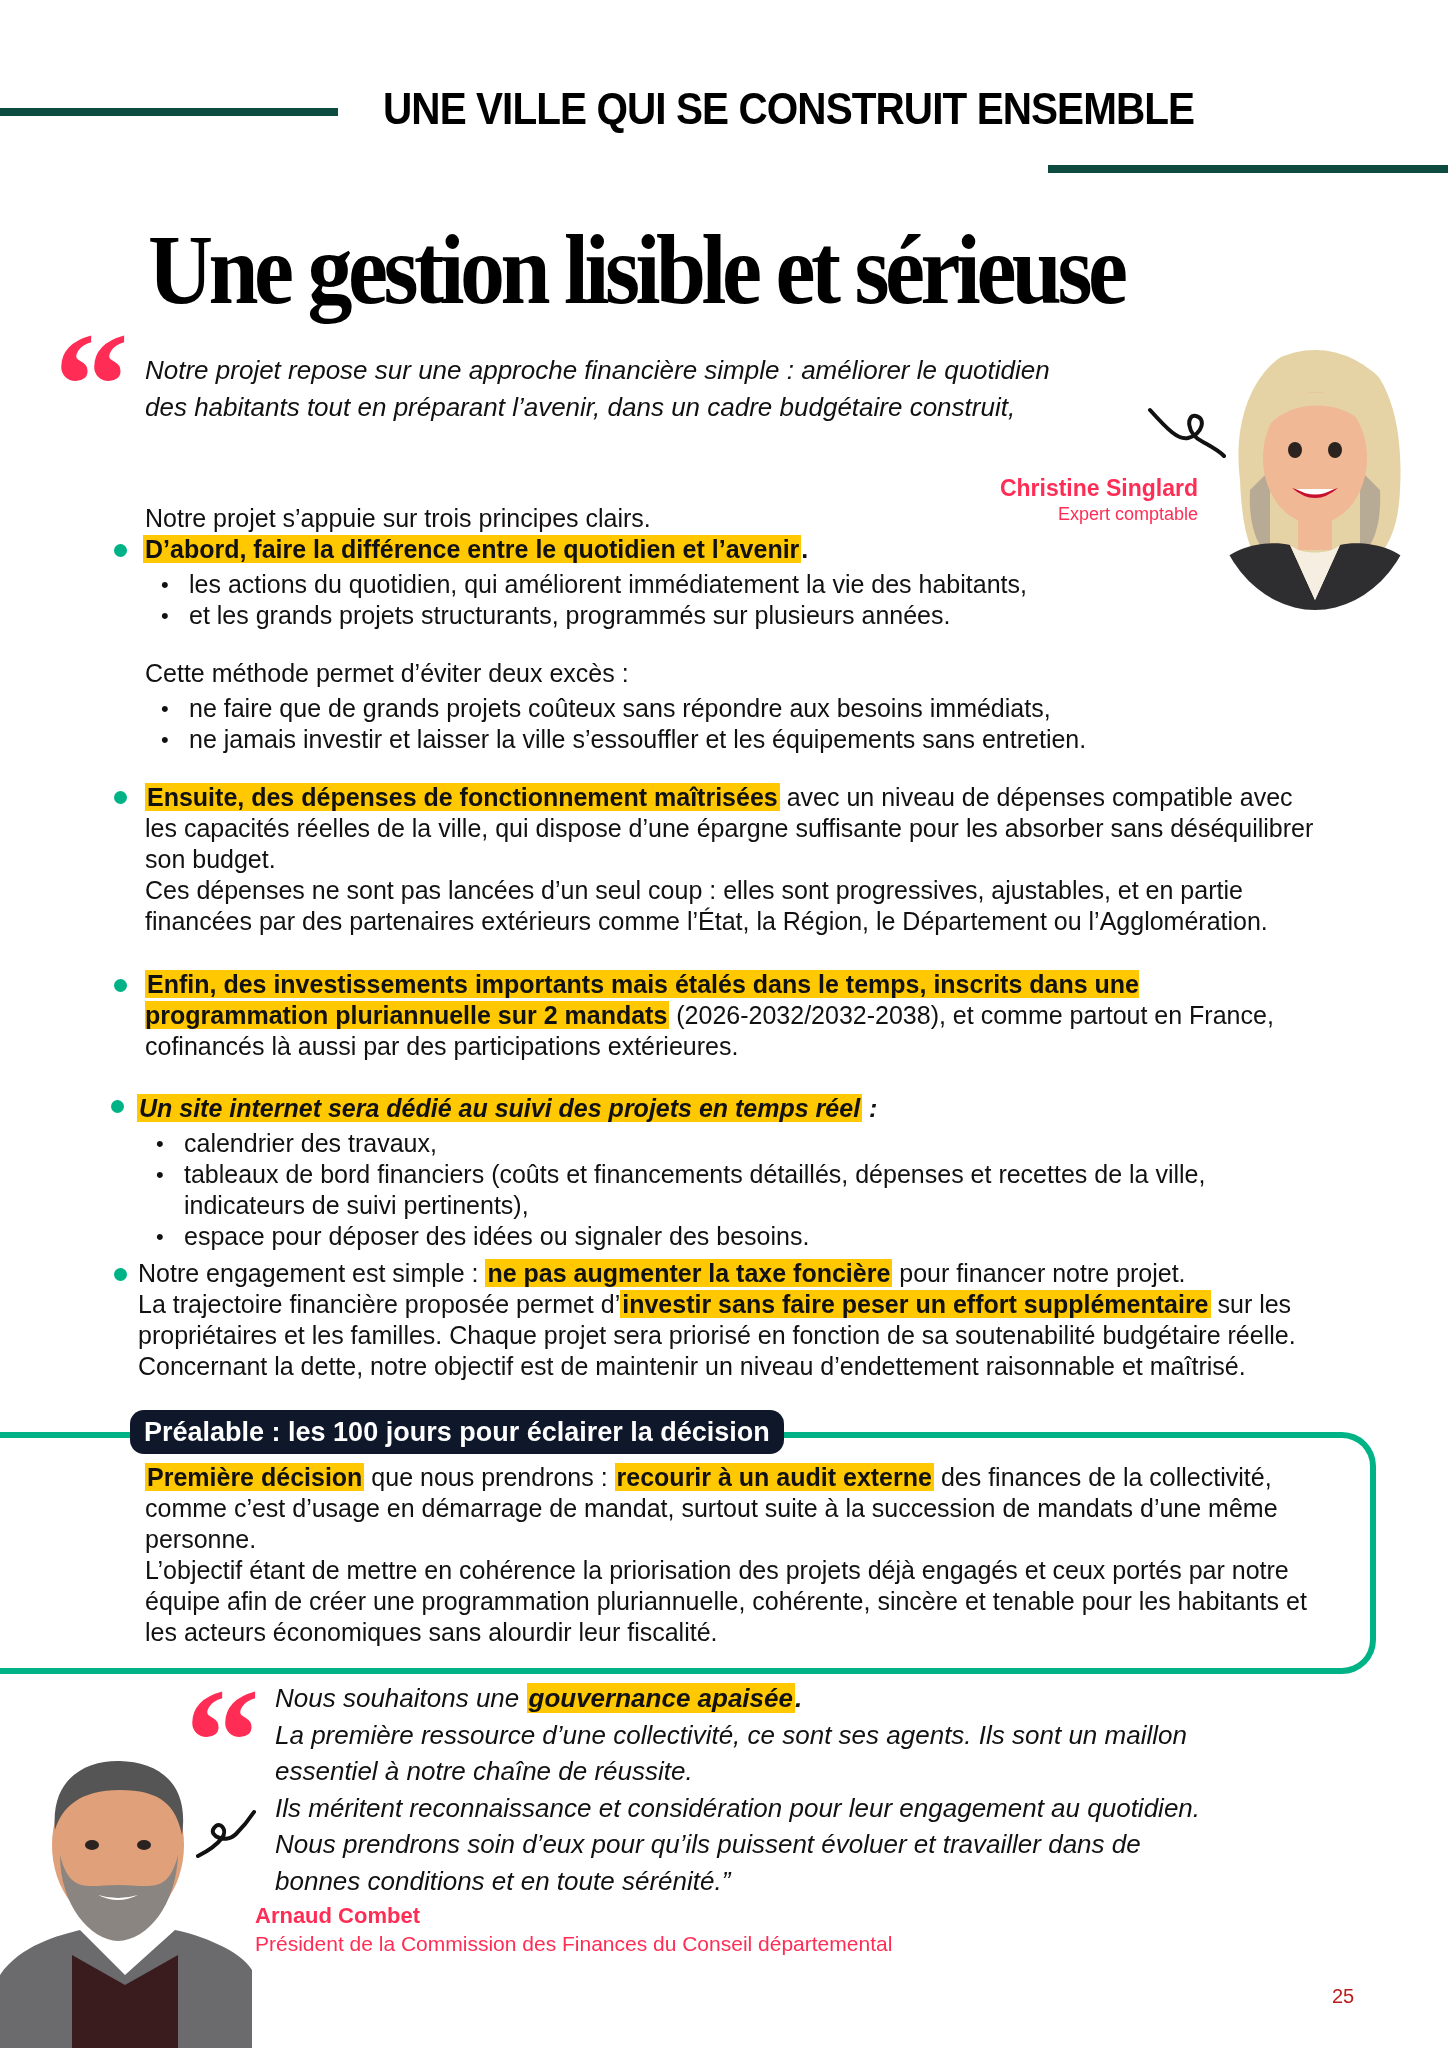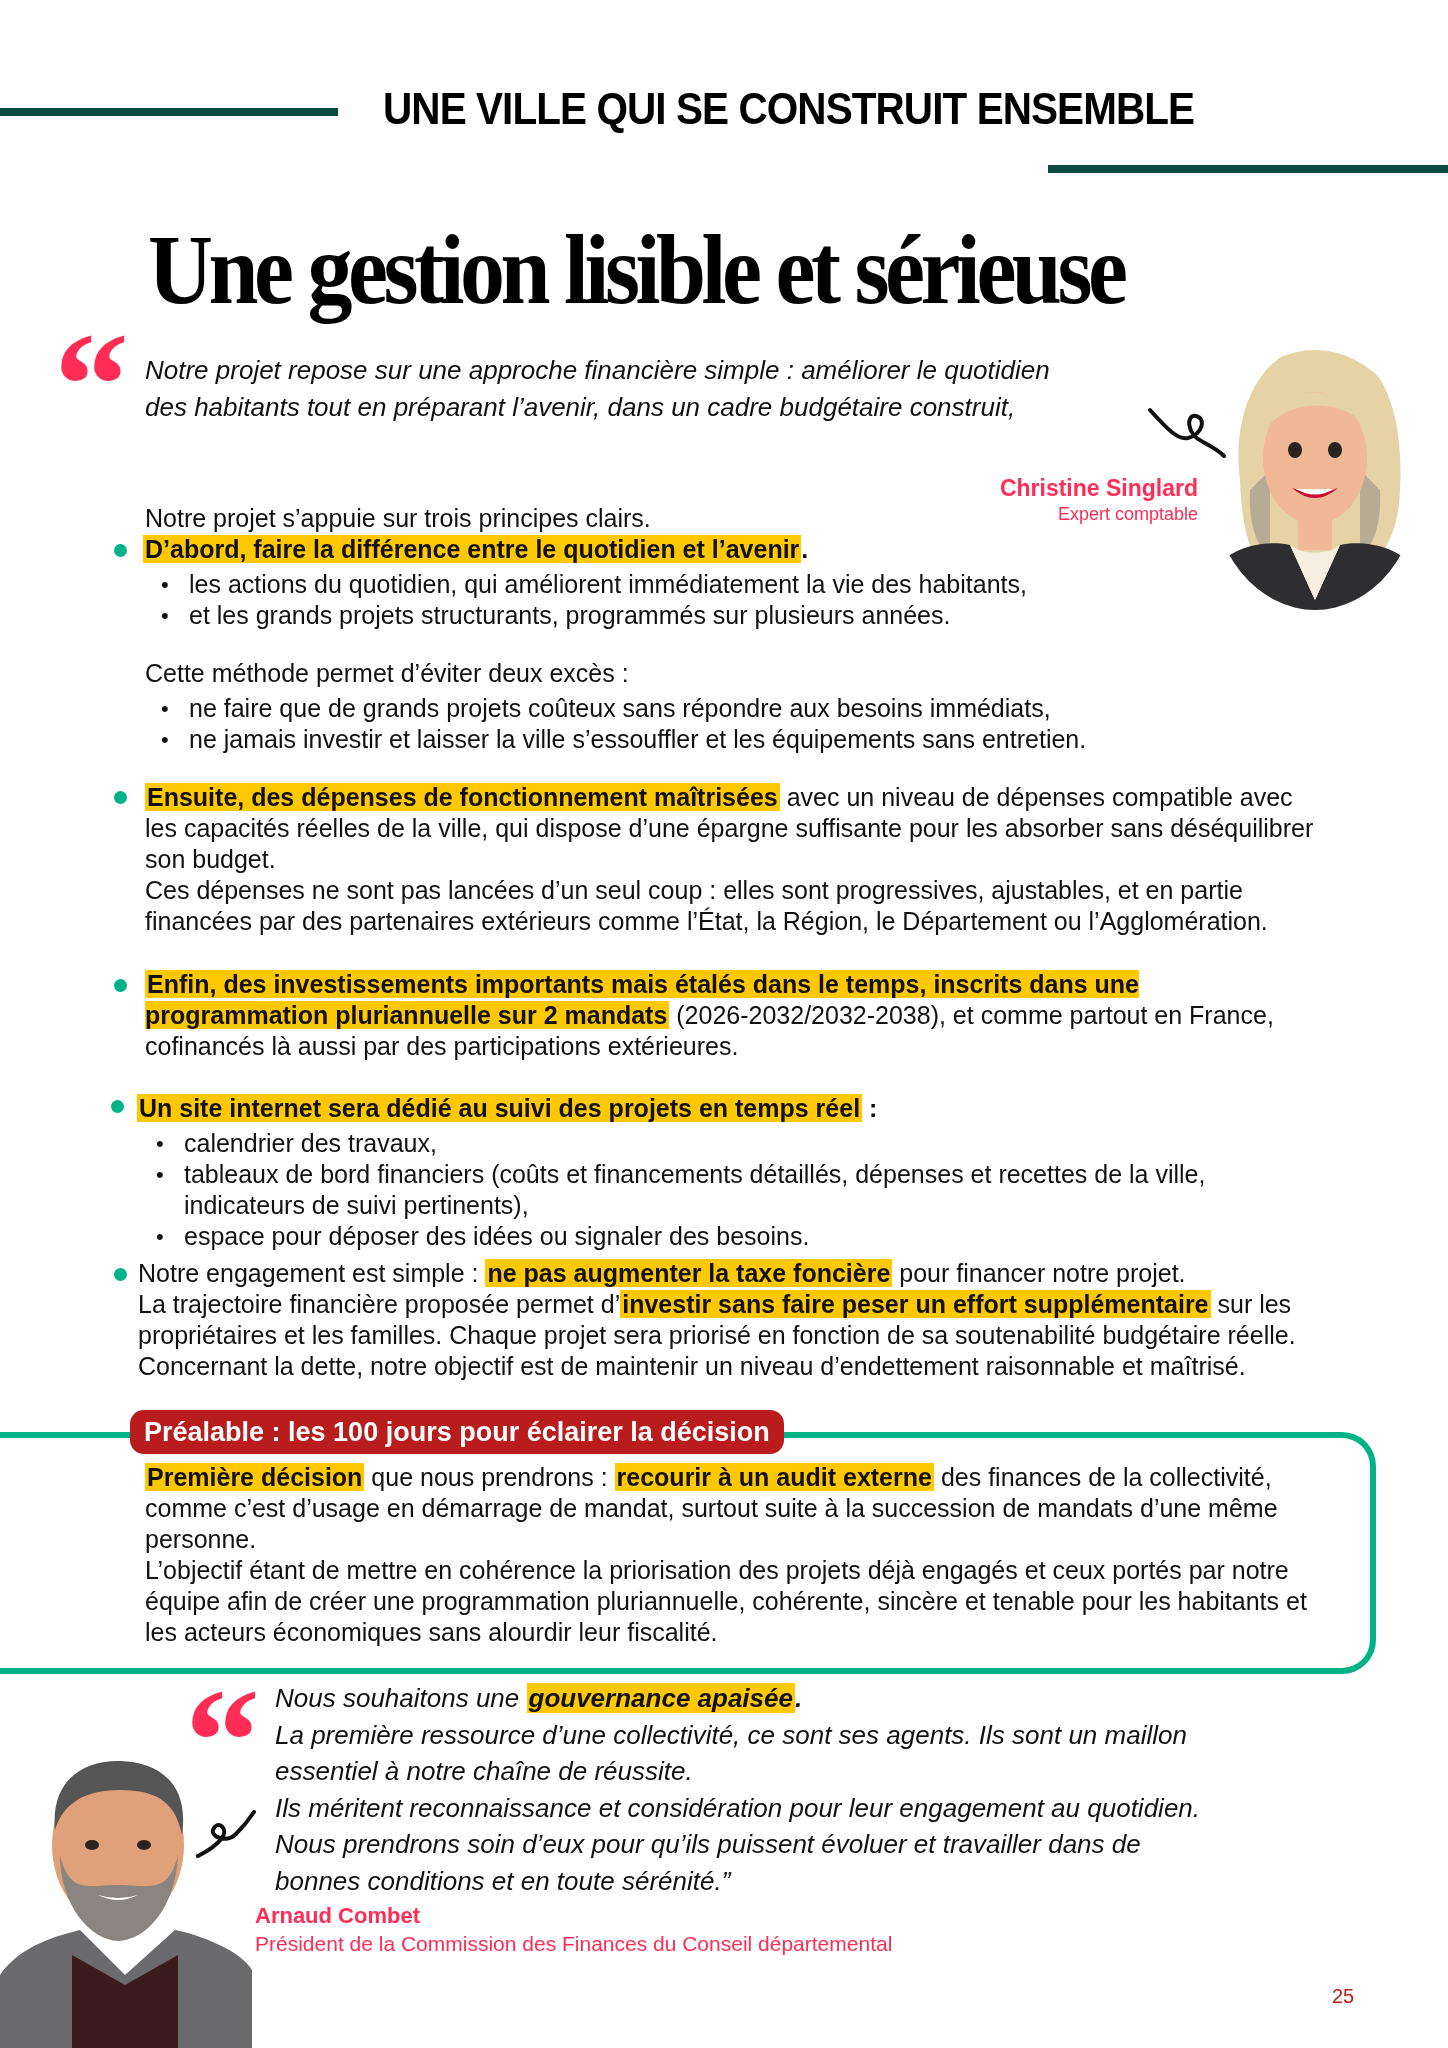--- a/index.html
+++ b/index.html
@@ -36,21 +36,21 @@
   ul.sub li { position: relative; padding-left: 40px; }
   ul.sub li::before {
     content: "•"; position: absolute; left: 12px; top: 0; font-size: 22px;
   }
   .prealable-box {
     position: absolute; left: -10px; top: 1432px; width: 1380px; height: 230px;
     border: 6px solid #00b386; border-left: none; border-radius: 0 34px 34px 0;
   }
   .prealable-tab {
     position: absolute; left: 130px; top: 1410px; height: 44px;
-    background: #b91c1c; color: #fff; font-weight: 700; font-size: 27px;
+    background: #0f172a; color: #fff; font-weight: 700; font-size: 27px;
     line-height: 44px; padding: 0 14px; border-radius: 14px;
   }
   .avatar { position: absolute; overflow: hidden; }
   .page-number { font-size: 20px; color: #b91c1c; text-align: center; }
 </style>
 </head>
 <body>
 
 <div class="abs bar" style="left:0; top:108px; width:338px;"></div>
 <div class="abs kicker" style="left:383px; top:84px;">UNE VILLE QUI SE CONSTRUIT ENSEMBLE</div>
@@ -112,21 +112,21 @@
   <span class="hl">Ensuite, des dépenses de fonctionnement maîtrisées</span><span> avec un niveau de dépenses compatible avec les capacités réelles de la ville, qui dispose d’une épargne suffisante pour les absorber sans déséquilibrer son budget.</span><br>
   <span>Ces dépenses ne sont pas lancées d’un seul coup : elles sont progressives, ajustables, et en partie financées par des partenaires extérieurs comme l’État, la Région, le Département ou l’Agglomération.</span>
 </div>
 
 <div class="dot" style="left:114px; top:979px;"></div>
 <div class="abs body-text" style="left:145px; top:969px; width:1170px;">
   <span class="hl">Enfin, des investissements importants mais étalés dans le temps, inscrits dans une programmation pluriannuelle sur 2 mandats</span><span> (2026-2032/2032-2038), et comme partout en France, cofinancés là aussi par des participations extérieures.</span>
 </div>
 
 <div class="dot" style="left:111px; top:1100px;"></div>
-<div class="abs body-text" style="left:137px; top:1093px;">
+<div class="abs body-text" style="left:137px; top:1093px;font-style:italic;">
   <span class="hl">Un site internet sera dédié au suivi des projets en temps réel</span><span style="font-weight:700;"> :</span>
 </div>
 <ul class="abs sub body-text" style="left:140px; top:1124px; width:1170px;">
   <li>calendrier des travaux,</li>
   <li>tableaux de bord financiers (coûts et financements détaillés, dépenses et recettes de la ville, indicateurs de suivi pertinents),</li>
   <li>espace pour déposer des idées ou signaler des besoins.</li>
 </ul>
 
 <div class="dot" style="left:114px; top:1268px;"></div>
 <div class="abs body-text" style="left:138px; top:1258px; width:1180px;">

